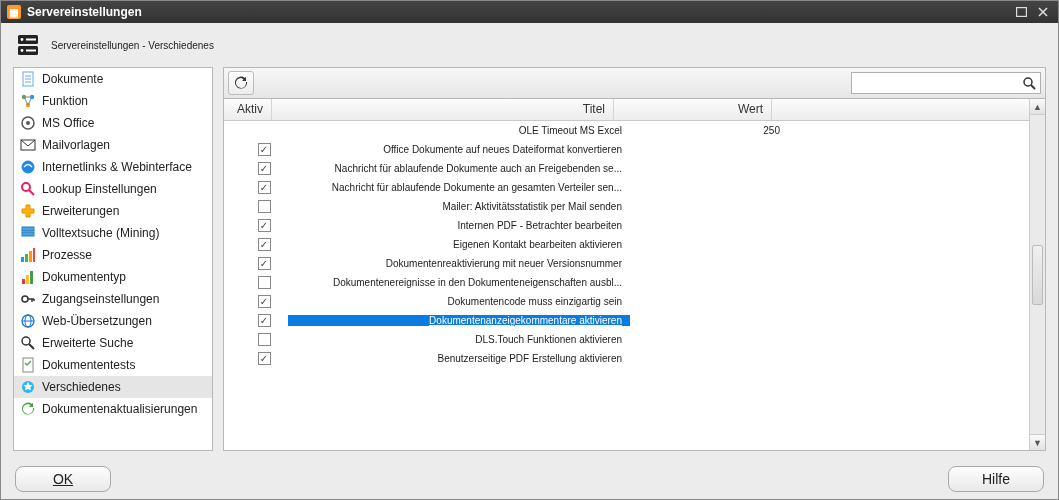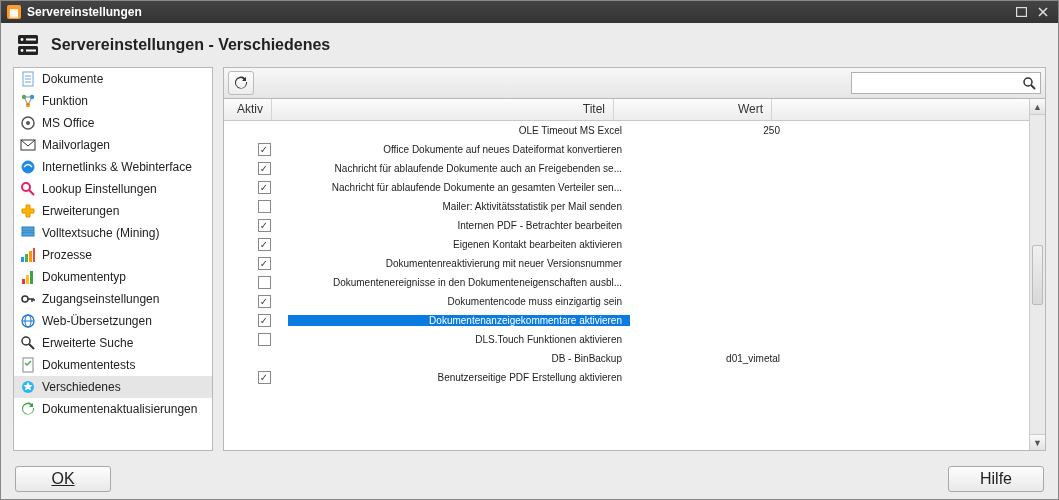--- a/index.html
+++ b/index.html
@@ -47,21 +47,21 @@
 .page-header {
   height: 44px;
   display:flex;
   align-items:center;
   padding: 0 14px;
 }
 .page-header .srv-icon {
   width:26px;height:26px;margin-right:10px;
 }
 .page-header h1 {
-  font-size:16px;font-weight:bold;color:#222;
+  font-size:10px;font-weight:normal;color:#222;
 }
 .body-row {
   flex:1;
   display:flex;
   padding: 0 12px 8px 12px;
   gap:10px;
   min-height:0;
 }
 .sidebar {
   width:200px;
@@ -152,20 +152,21 @@
 .grow {
   display:flex;
   align-items:center;
   height:19px;
   font-size:10px;
   color:#222;
   padding-left:16px;
 }
 .grow.selected {
   color:#fff;
+  text-decoration:underline;
 }
 .grow.selected .gc.titel, .grow.selected .gc.wert {
   background:#0a7be0;
 }
 .gc { padding:0 8px; overflow:hidden;white-space:nowrap;text-overflow:ellipsis;}
 .gc.aktiv{width:48px;display:flex;align-items:center;justify-content:center;}
 .gc.titel{width:342px;}
 .gc.wert{width:158px;}
 .gc.rest{flex:1;}
 .chk {
@@ -196,22 +197,22 @@
 }
 .footer {
   height:40px;
   display:flex;align-items:center;
   padding:0 14px;
 }
 .footer .fspacer{flex:1;}
 .btn {
   min-width:96px;height:26px;
   background:linear-gradient(#fdfdfd,#e9e9e9);
-  border:1px solid #a8a8a8;border-radius:3px;
-  font-size:16px;color:#222;
+  border:1px solid #a8a8a8;border-radius:8px;
+  font-size:14px;color:#222;
   cursor:pointer;
 }
 .btn u{text-decoration:underline;}
 </style>
 </head>
 <body>
 
 <div class="window">
   <div class="titlebar">
     <div class="app-icon">▦</div>
@@ -519,26 +520,20 @@
               </div>
               <div class="grow">
                 <div class="gc aktiv">
                   <span class="chk"></span>
                 </div>
                 <div class="gc titel">DLS.Touch Funktionen aktivieren</div>
                 <div class="gc wert"></div>
                 <div class="gc rest"></div>
               </div>
               <div class="grow">
-                <div class="gc aktiv"></div>
-                <div class="gc titel">DB - BinBackup</div>
-                <div class="gc wert">d01_vimetal</div>
-                <div class="gc rest"></div>
-              </div>
-              <div class="grow">
                 <div class="gc aktiv">
                   <span class="chk checked"></span>
                 </div>
                 <div class="gc titel">Benutzerseitige PDF Erstellung aktivieren</div>
                 <div class="gc wert"></div>
                 <div class="gc rest"></div>
               </div>
             </div>
         </div>
         <div class="vscroll">

